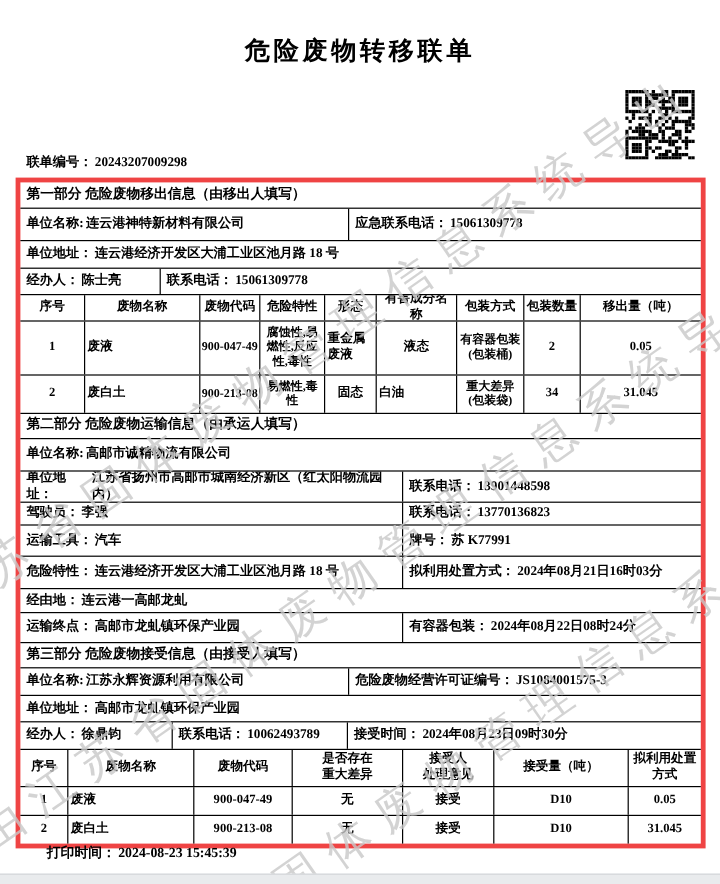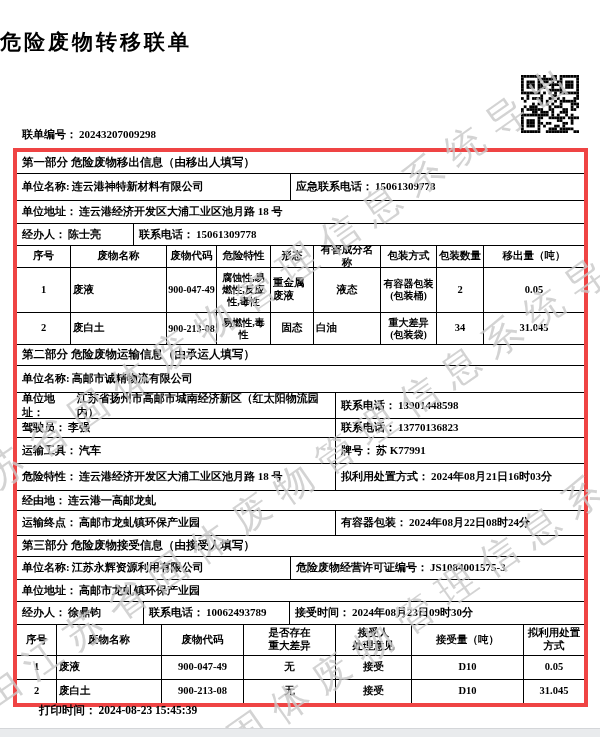--- a/index.html
+++ b/index.html
@@ -7,21 +7,21 @@
   .page{position:relative;width:600px;height:737px;background:#fff;overflow:hidden;
         font-family:"Liberation Serif","DejaVu Serif",serif;font-weight:700;color:#000}
   
   .wm-layer{position:absolute;inset:0;z-index:2;pointer-events:none}
   .wm{position:absolute;white-space:nowrap;font-size:38px;letter-spacing:13px;color:#c9c9c9;
       transform:rotate(-35deg);transform-origin:0 50%;font-weight:400;opacity:.8}
   .wm.a{left:-219px;top:600px}
   .wm.b{left:-140px;top:762px}
   .wm.c{left:-60px;top:922px}
   
-  .title{position:absolute;top:28px;left:0;width:100%;font-size:21px;
+  .title{position:absolute;top:28px;left:0;width:100%;text-align:center;font-size:21px;
          letter-spacing:3px;margin:0;z-index:1}
   .qr{position:absolute;left:521px;top:75px;width:58px;height:58px;z-index:1}
   .manifest{position:absolute;left:22px;top:127px;font-size:11px;z-index:1}
   
   .doc{position:absolute;left:13px;top:148px;width:575px;border:4px solid #ef4444;z-index:1;background:transparent}
   .row{display:grid}
   .row + .row{border-top:1px solid #000}
   .cell{display:flex;align-items:center;padding:0 5px;border-left:1px solid #000;
         font-size:11px;line-height:1.2;overflow:hidden}
   .cell:first-child{border-left:none}

